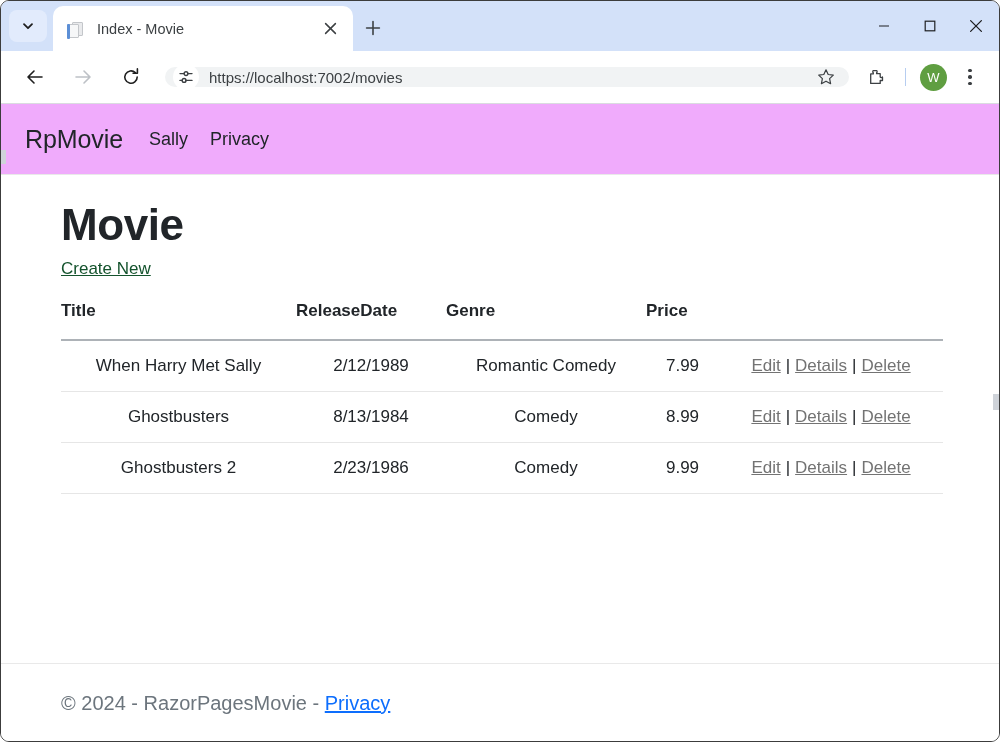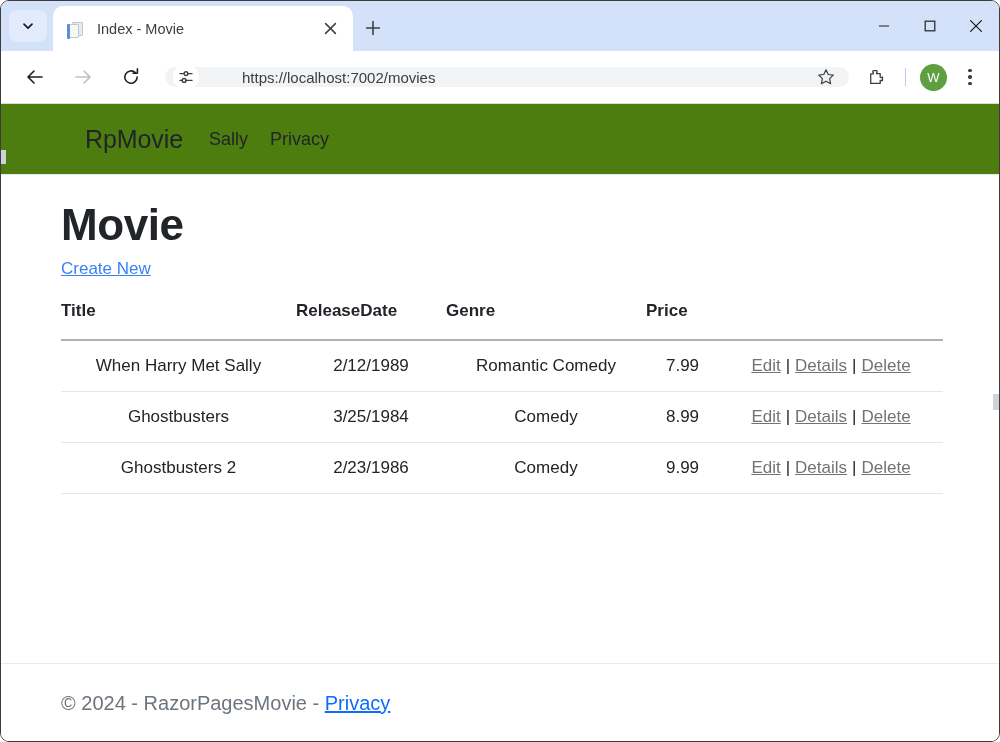--- a/index.html
+++ b/index.html
@@ -164,21 +164,20 @@
     flex: 1 1 auto;
     height: 20px;
     margin-left: 10px;
     margin-right: 6px;
     background: #f1f3f4;
     border-radius: 18px;
     display: flex;
     align-items: center;
     padding: 0 6px 0 8px;
     box-sizing: border-box;
-    gap: 33px;
   }
   .site-info {
     width: 26px;
     height: 26px;
     flex: 0 0 26px;
     border-radius: 50%;
     background: #ffffff;
     display: flex;
     align-items: center;
     justify-content: center;
@@ -274,25 +273,25 @@
     right: 0;
     top: 290px;
     width: 6px;
     height: 16px;
     background: #cfd3d9;
   }
 
   
   .site-header {
     height: 71px;
-    background: #4d7c0f;
+    background: #f0abfc;
     border-bottom: 1px solid #e9e9e9;
     display: flex;
     align-items: center;
-    padding-left: 84px;
+    padding-left: 24px;
     box-sizing: border-box;
   }
   .brand {
     font-size: 25px;
     color: #212529;
     margin-right: 26px;
     letter-spacing: -0.1px;
   }
   .nav-link {
     font-size: 18px;
@@ -306,21 +305,21 @@
   .page-title {
     font-size: 44px;
     font-weight: bold;
     color: #212529;
     margin: 0 0 10px 0;
     letter-spacing: -0.4px;
     line-height: 1.1;
   }
   .create-link {
     font-size: 17px;
-    color: #3b82f6;
+    color: #14532d;
     text-decoration: underline;
     display: inline-block;
     margin-bottom: 22px;
   }
 
   table.movies {
     width: 882px;
     border-collapse: collapse;
     table-layout: fixed;
   }
@@ -523,21 +522,21 @@
             <td>When Harry Met Sally</td>
             <td>2/12/1989</td>
             <td>Romantic Comedy</td>
             <td>7.99</td>
             <td class="actions">
               <a>Edit</a><span class="sep">|</span><a>Details</a><span class="sep">|</span><a>Delete</a>
             </td>
           </tr>
           <tr>
             <td>Ghostbusters</td>
-            <td>3/25/1984</td>
+            <td>8/13/1984</td>
             <td>Comedy</td>
             <td>8.99</td>
             <td class="actions">
               <a>Edit</a><span class="sep">|</span><a>Details</a><span class="sep">|</span><a>Delete</a>
             </td>
           </tr>
           <tr>
             <td>Ghostbusters 2</td>
             <td>2/23/1986</td>
             <td>Comedy</td>

